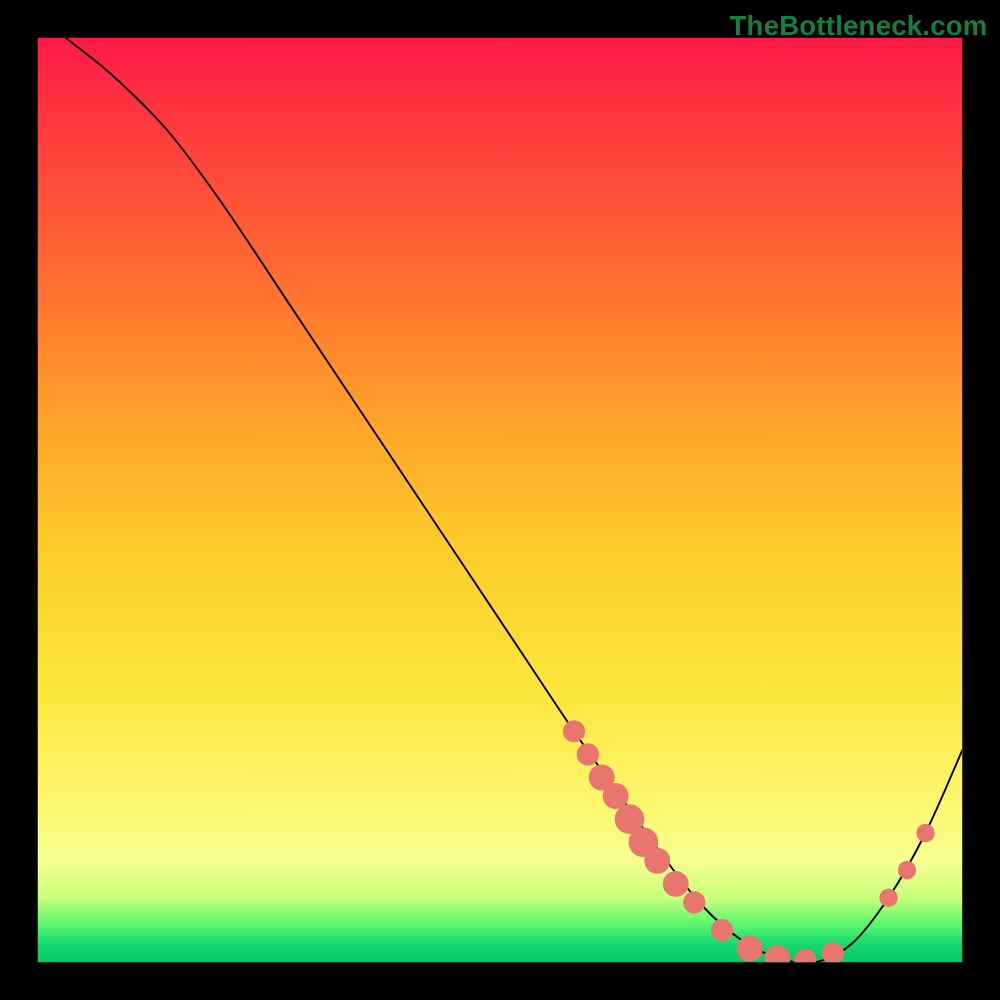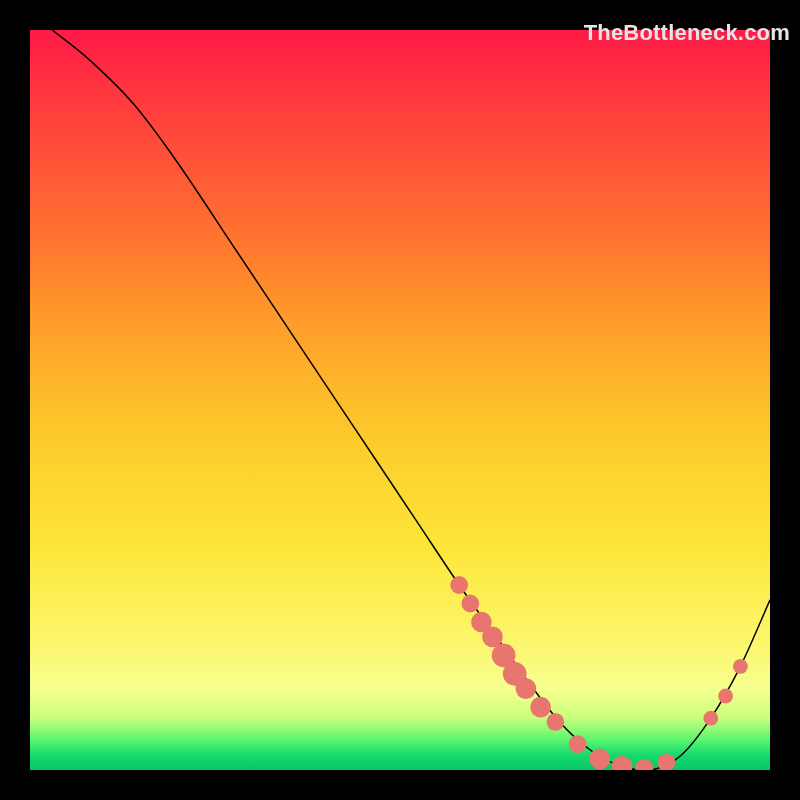--- a/index.html
+++ b/index.html
@@ -11,23 +11,23 @@
     font-family: Arial, Helvetica, sans-serif;
     overflow: hidden;
   }
   .stage {
     position: relative;
     width: 800px;
     height: 800px;
   }
   .watermark {
     position: absolute;
-    top: 20px;
+    top: 8px;
     right: 10px;
-    color: #e5e5e5;
+    color: #15803d;
     font-size: 22px;
     font-weight: 600;
     letter-spacing: 0.2px;
     z-index: 20;
   }
   .plot-area {
     position: absolute;
     left: 30px;
     top: 30px;
     width: 740px;

